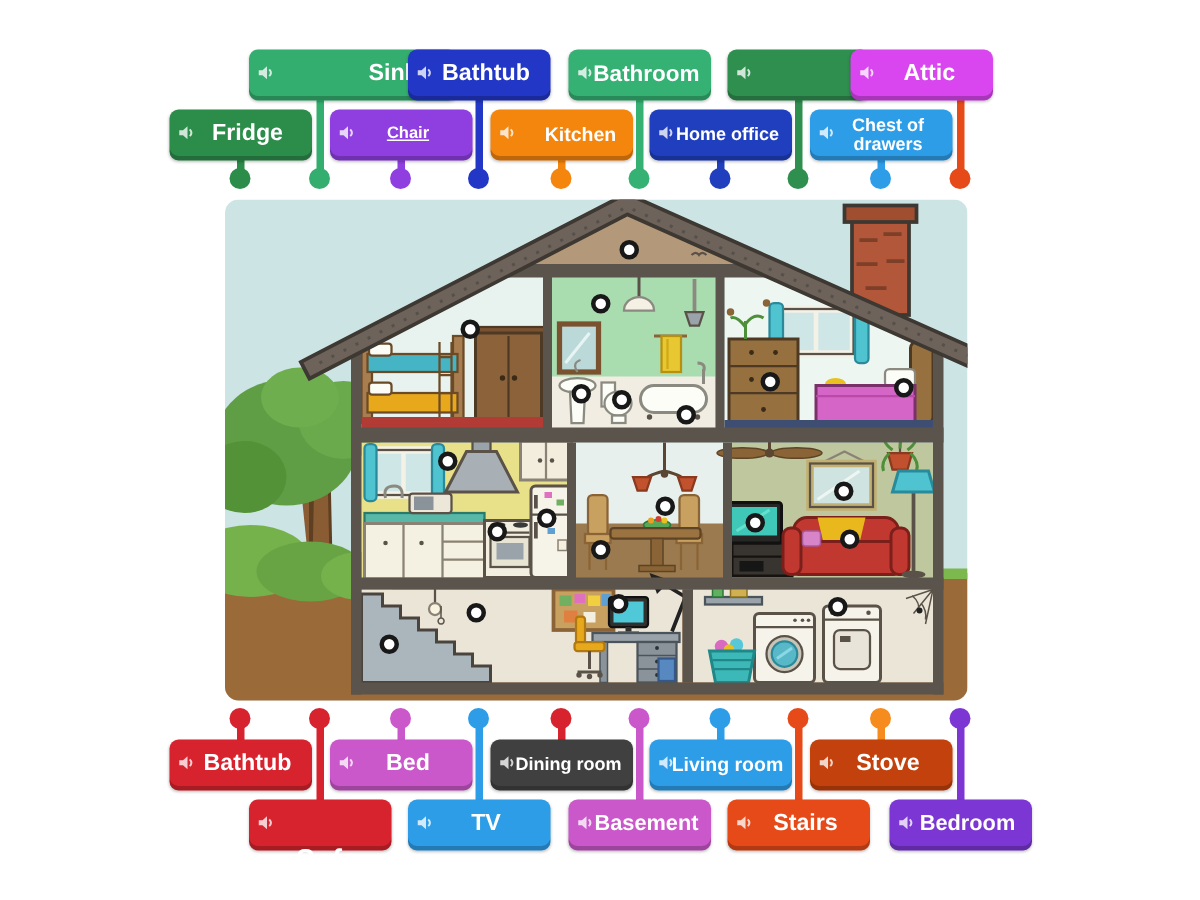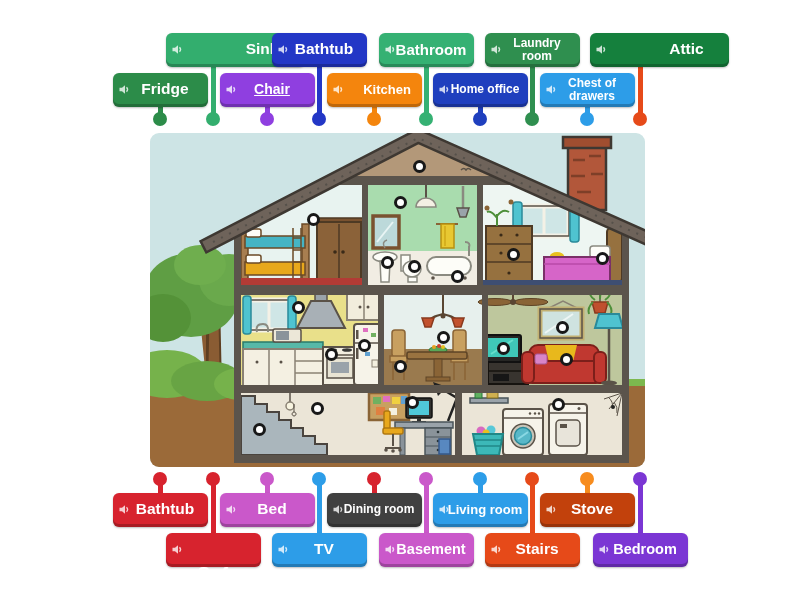--- a/index.html
+++ b/index.html
@@ -434,27 +434,26 @@
       </div>
     </div>
     <div class="label-group">
       <div class="stem" style="left: 529.5px; top: 64px; height: 56px; background: rgb(47, 143, 79);"></div>
       <div class="dot" style="left: 525px; top: 112px; background: rgb(47, 143, 79);"></div>
       <div class="label-box" style="left: 484.5px; top: 33px; background: rgb(47, 143, 79);">
         <span class="spk"><svg width="11" height="11" viewBox="0 0 11 11">
             <polygon points="0.5,3.8 3,3.8 6,1.2 6,9.8 3,7.2 0.5,7.2" fill="rgba(255,255,255,0.78)"></polygon>
             <path d="M7.5,3.2 Q9.7,5.5 7.5,7.8" stroke="rgba(255,255,255,0.78)" stroke-width="1.3" fill="none"></path>
           </svg></span>
-        <span class="txt" style="font-size: 12px; white-space: normal;">Laundry room</span>
       </div>
     </div>
     <div class="label-group">
       <div class="stem" style="left: 637.5px; top: 64px; height: 56px; background: rgb(230, 74, 25);"></div>
       <div class="dot" style="left: 633px; top: 112px; background: rgb(230, 74, 25);"></div>
-      <div class="label-box" style="left: 590px; top: 33px; background: #15803d; padding-left: 44px;">
+      <div class="label-box" style="left: 567px; top: 33px; background: #d946ef;">
         <span class="spk"><svg width="11" height="11" viewBox="0 0 11 11">
             <polygon points="0.5,3.8 3,3.8 6,1.2 6,9.8 3,7.2 0.5,7.2" fill="rgba(255,255,255,0.78)"></polygon>
             <path d="M7.5,3.2 Q9.7,5.5 7.5,7.8" stroke="rgba(255,255,255,0.78)" stroke-width="1.3" fill="none"></path>
           </svg></span>
         <span class="txt" style="font-size: 15.5px; white-space: nowrap;">Attic</span>
       </div>
     </div>
     <div class="label-group">
       <div class="stem" style="left: 157.5px; top: 104px; height: 17px; background: rgb(44, 140, 73);"></div>
       <div class="dot" style="left: 153px; top: 112px; background: rgb(44, 140, 73);"></div>
@@ -467,21 +466,21 @@
       </div>
     </div>
     <div class="label-group">
       <div class="stem" style="left: 264.5px; top: 104px; height: 17px; background: rgb(143, 63, 224);"></div>
       <div class="dot" style="left: 260px; top: 112px; background: rgb(143, 63, 224);"></div>
       <div class="label-box" style="left: 219.5px; top: 73px; background: rgb(143, 63, 224);">
         <span class="spk"><svg width="11" height="11" viewBox="0 0 11 11">
             <polygon points="0.5,3.8 3,3.8 6,1.2 6,9.8 3,7.2 0.5,7.2" fill="rgba(255,255,255,0.78)"></polygon>
             <path d="M7.5,3.2 Q9.7,5.5 7.5,7.8" stroke="rgba(255,255,255,0.78)" stroke-width="1.3" fill="none"></path>
           </svg></span>
-        <span class="txt" style="font-size: 14px; white-space: nowrap; text-decoration: underline;">Chair</span>
+        <span class="txt" style="font-size: 11px; white-space: nowrap; text-decoration: underline;">Chair</span>
       </div>
     </div>
     <div class="label-group">
       <div class="stem" style="left: 371.5px; top: 104px; height: 17px; background: rgb(244, 133, 13);"></div>
       <div class="dot" style="left: 367px; top: 112px; background: rgb(244, 133, 13);"></div>
       <div class="label-box" style="left: 326.5px; top: 73px; background: rgb(244, 133, 13);">
         <span class="spk"><svg width="11" height="11" viewBox="0 0 11 11">
             <polygon points="0.5,3.8 3,3.8 6,1.2 6,9.8 3,7.2 0.5,7.2" fill="rgba(255,255,255,0.78)"></polygon>
             <path d="M7.5,3.2 Q9.7,5.5 7.5,7.8" stroke="rgba(255,255,255,0.78)" stroke-width="1.3" fill="none"></path>
           </svg></span>

